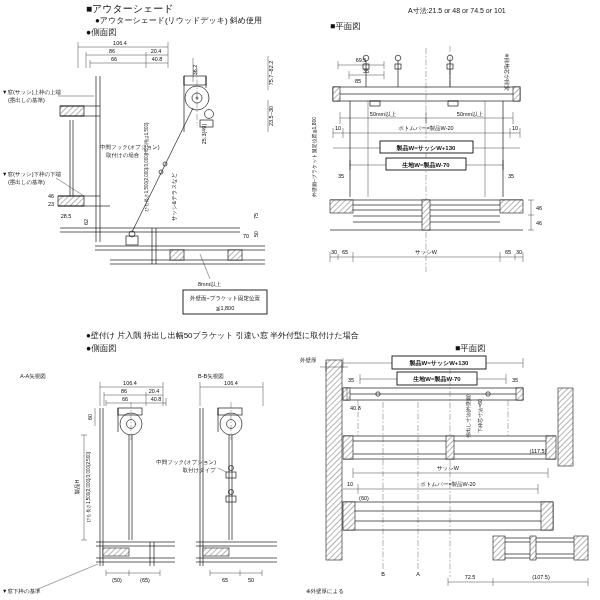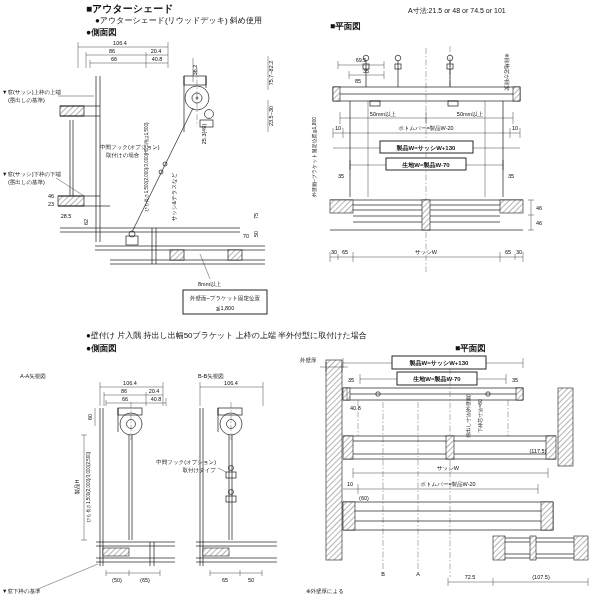--- a/index.html
+++ b/index.html
@@ -1,20 +1,20 @@
 <!DOCTYPE html>
 <html><head>
 <meta charset="utf-8">
 <style>
   html,body{margin:0;padding:0;background:#fff;}
   .stage{position:relative;width:600px;height:600px;background:#fff;overflow:hidden;
          font-family:"Liberation Sans","DejaVu Sans",sans-serif;color:#111;}
   .abs{position:absolute;}
   .t10{font-size:10px;} .t85{font-size:8.5px;} .t8{font-size:8px;} .t7{font-size:7px;}
-  .b{font-weight:700;}
+  .b{font-weight:400;}
   svg{overflow:visible;}
   svg text{fill:#111;font-family:"Liberation Sans","DejaVu Sans",sans-serif;}
   .d{font-size:5.5px;text-anchor:middle;}
   .ds{font-size:5.5px;text-anchor:start;}
   .de{font-size:5.5px;text-anchor:end;}
   .d5{font-size:5px;text-anchor:middle;}
   .d45{font-size:4.5px;text-anchor:middle;}
   .fs{font-size:6px;font-weight:700;text-anchor:middle;}
   .ln{stroke:#1a1a1a;stroke-width:0.7;fill:none;}
   .dm{stroke:#444;stroke-width:0.5;fill:none;}
@@ -25,21 +25,21 @@
 </head>
 <body>
 
 <div class="stage">
 
   <div class="abs t10 b" style="left:86px;top:2px">■アウターシェード</div>
   <div class="abs t8" style="left:95px;top:15px">●アウターシェード(リウッドデッキ) 斜め使用</div>
   <div class="abs t85 b" style="left:86px;top:27px">●側面図</div>
   <div class="abs t85 b" style="left:330px;top:21px">■平面図</div>
   <div class="abs t7" style="left:408px;top:6px">A寸法:21.5 or 48 or 74.5 or 101</div>
-  <div class="abs t8" style="left:86px;top:330px">●壁付け 片入隅 持出し出幅50ブラケット 上枠の上端 半外付型に取付けた場合</div>
+  <div class="abs t8" style="left:86px;top:330px">●壁付け 片入隅 持出し出幅50ブラケット 引違い窓 半外付型に取付けた場合</div>
   <div class="abs t85 b" style="left:86px;top:343px">●側面図</div>
   <div class="abs t85 b" style="left:455px;top:343px">■平面図</div>
 
   <svg class="abs" style="left:0;top:32px" width="298" height="292" viewBox="0 0 298 292">
     <defs>
       <pattern id="h1" width="4" height="4" patternUnits="userSpaceOnUse" patternTransform="rotate(45)">
         <rect width="4" height="4" fill="#fff"></rect>
           <line x1="0" y1="0" x2="0" y2="4" stroke="#444" stroke-width="0.8"></line>
       </pattern>
     </defs>

